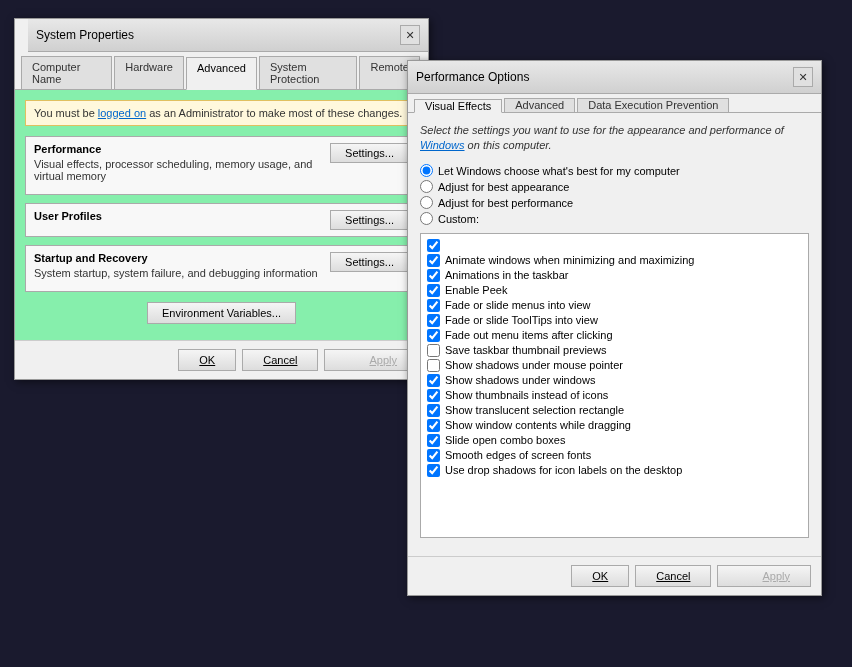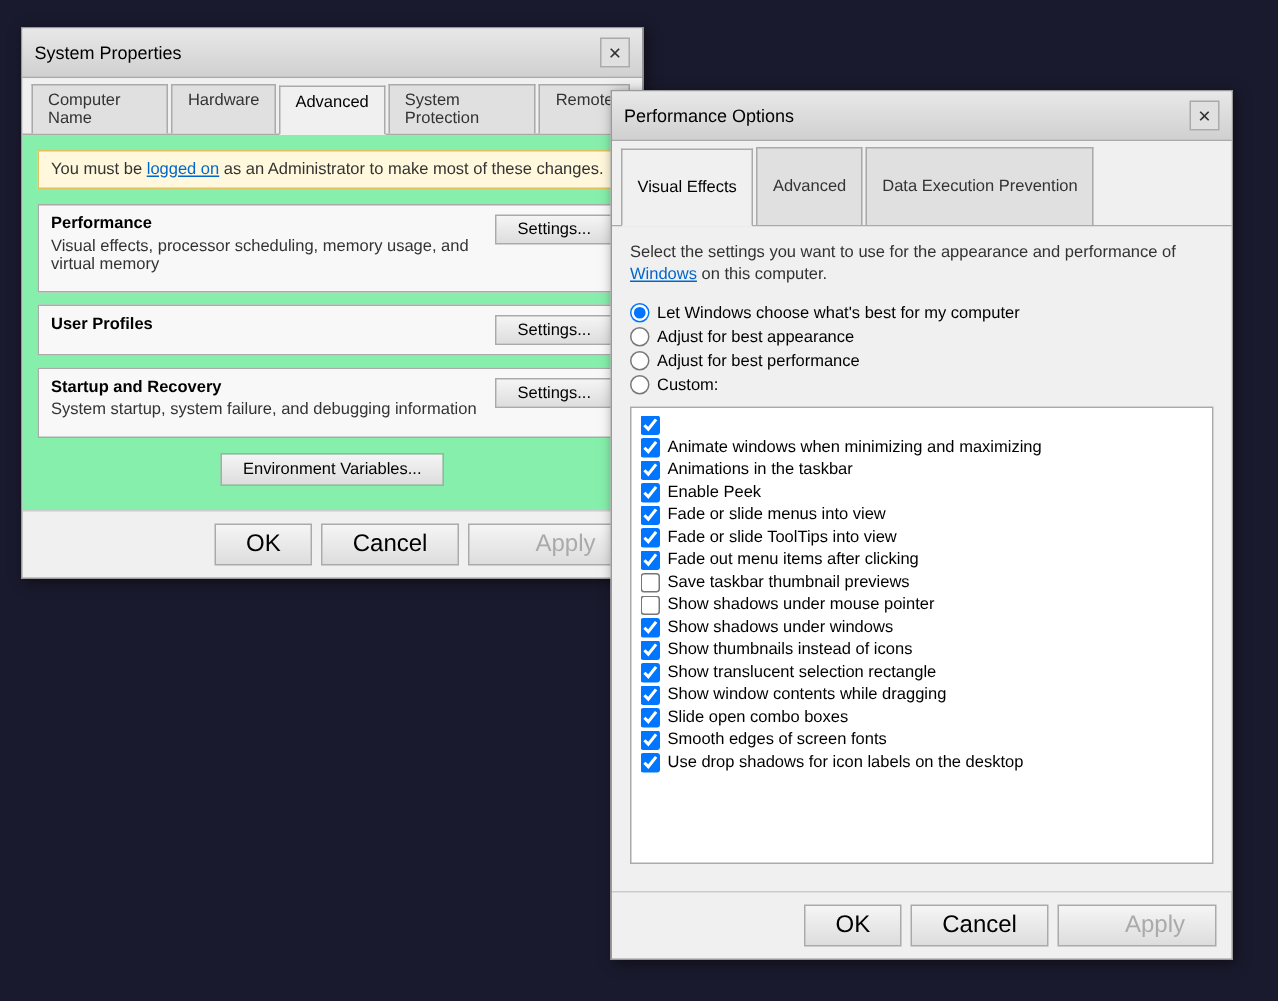--- a/index.html
+++ b/index.html
@@ -23,20 +23,21 @@
       border: 1px solid #999;
       box-shadow: 2px 2px 8px rgba(0,0,0,0.5);
     }
     .sys-titlebar {
       background: linear-gradient(to bottom, #e8e8e8, #d0d0d0);
       padding: 6px 8px;
       display: flex;
       align-items: center;
       justify-content: space-between;
       border-bottom: 1px solid #aaa;
+      margin-left: 13px;
     }
     .sys-titlebar-title {
       font-size: 12px;
       color: #000;
     }
     .titlebar-close {
       width: 20px;
       height: 20px;
       background: #e0e0e0;
       border: 1px solid #aaa;
@@ -113,21 +114,22 @@
       display: flex;
       justify-content: flex-end;
       gap: 6px;
       border-top: 1px solid #ccc;
     }
     .footer-btn {
       padding: 4px 20px;
       background: linear-gradient(to bottom, #f5f5f5, #ddd);
       border: 1px solid #aaa;
       cursor: pointer;
-      font-size: 16px;
+      font-size: 11px;
+      text-decoration: underline;
     }
     .footer-btn.disabled {
       color: #aaa;
       cursor: default;
       padding-left: 44px;
     }
     .env-btn {
       display: block;
       margin: 0 auto;
       padding: 4px 14px;
@@ -155,21 +157,21 @@
       justify-content: space-between;
       border-bottom: 1px solid #aaa;
     }
     .perf-tabs {
       display: flex;
       background: #f0f0f0;
       border-bottom: 1px solid #aaa;
       padding: 4px 6px 0;
     }
     .perf-tab {
-      padding: 19px 10px;
+      padding: 0 10px;
       border: 1px solid #aaa;
       border-bottom: none;
       background: #e0e0e0;
       cursor: pointer;
       font-size: 11px;
       margin-right: 2px;
       color: #333;
     }
     .perf-tab.active {
       background: #f0f0f0;
@@ -180,20 +182,21 @@
     }
     .perf-content {
       padding: 10px 12px;
       background: #f0f0f0;
     }
     .perf-desc {
       font-size: 11px;
       color: #333;
       margin-bottom: 10px;
       line-height: 1.4;
+      font-style: italic;
     }
     .perf-desc a { color: #0066cc; text-decoration: underline; }
     .radio-group {
       margin-bottom: 8px;
     }
     .radio-item {
       display: flex;
       align-items: flex-end;
       margin-bottom: 3px;
       font-size: 11px;

